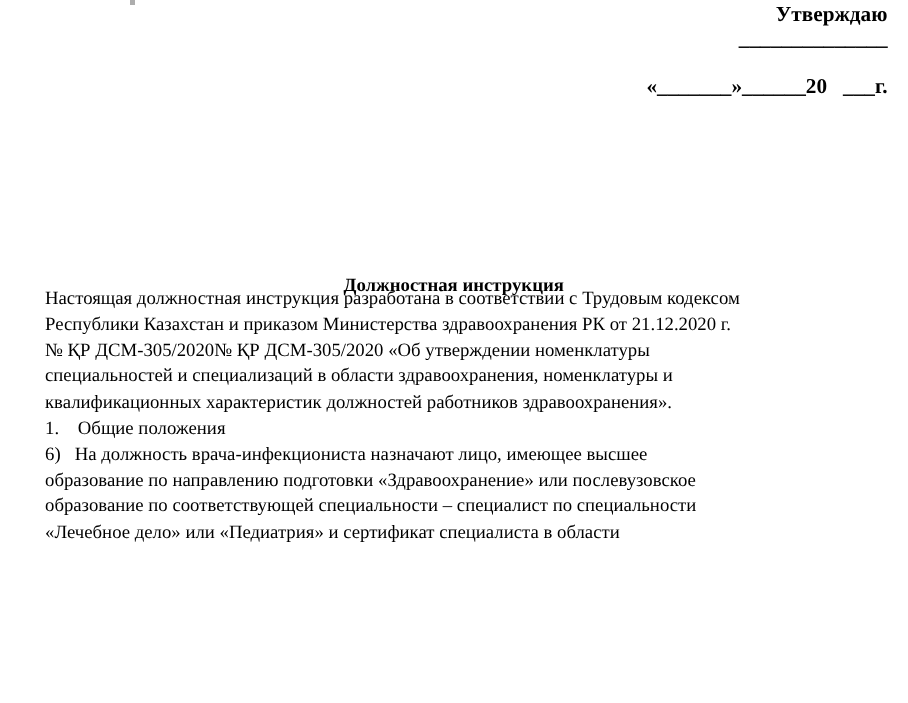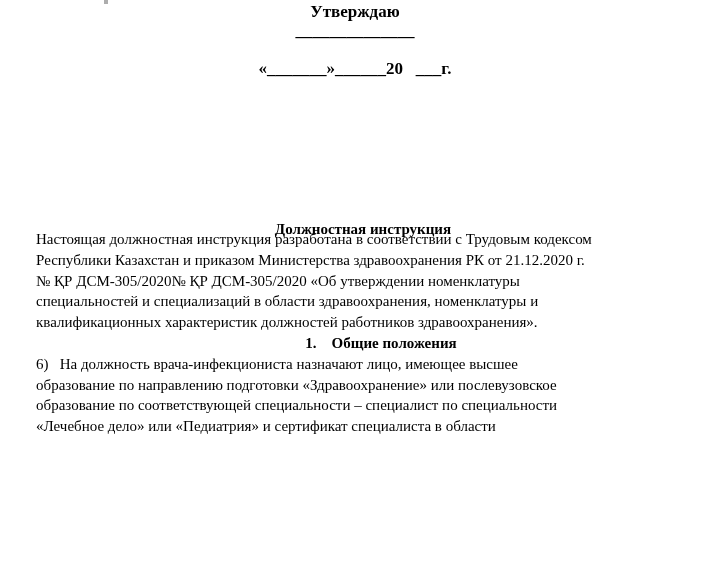--- a/index.html
+++ b/index.html
@@ -17,21 +17,21 @@
     left: 104px; top: 0;
     width: 4px; height: 4px;
     background: #8a8a8a;
     opacity: 0.7;
   }
   .approval {
     position: absolute;
     top: 2px;
     right: 16px;
     left: 0;
-    text-align: center;
+    text-align: right;
     font-weight: bold;
     font-size: 17px;
     line-height: 19px;
   }
   .approval-line { min-height: 19px; white-space: pre; }
   .title {
     position: absolute;
     top: 172px;
     left: 0;
     width: 726px;
@@ -47,21 +47,21 @@
     left: 36px;
     width: 690px;
     font-size: 15px;
     line-height: 20.8px;
   }
   .para {
     margin: 0;
     padding: 0;
     white-space: pre;
   }
-  .heading { font-weight: bold; text-align: center; }
+  .heading { font-weight: normal; }
 </style>
 </head>
 <body>
 
 <div class="page">
   <div class="speck"></div>
 
   <div class="approval">
     <div class="approval-line">Утверждаю</div>
     <div class="approval-line">______________</div>

